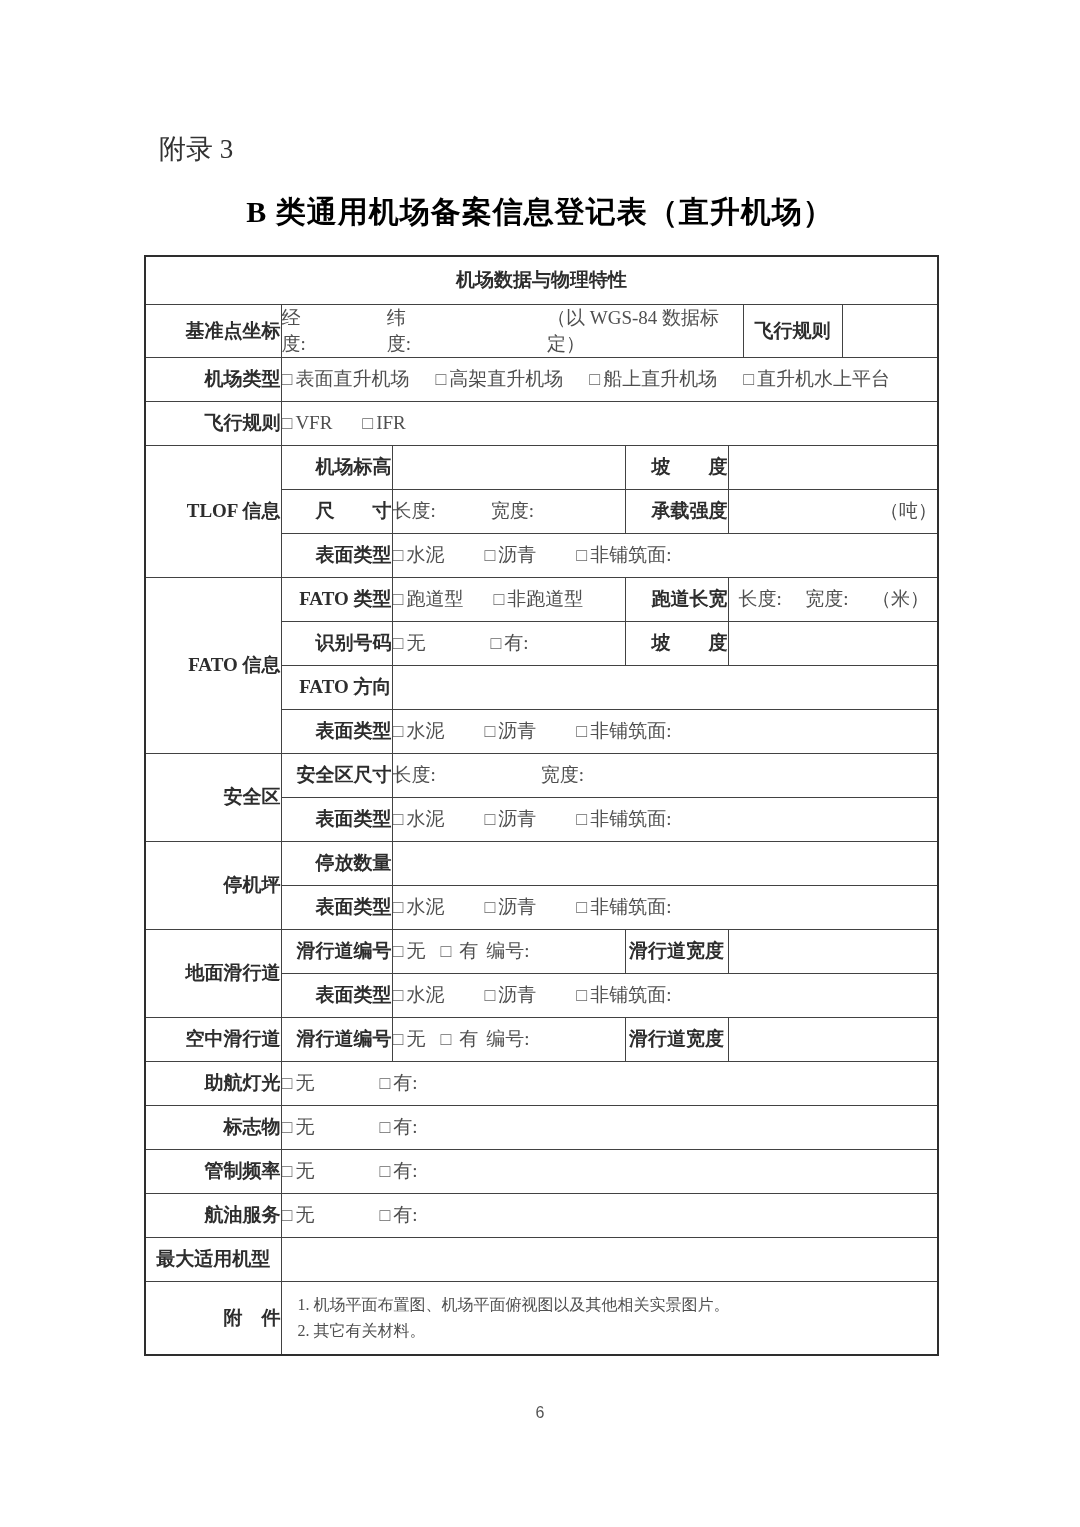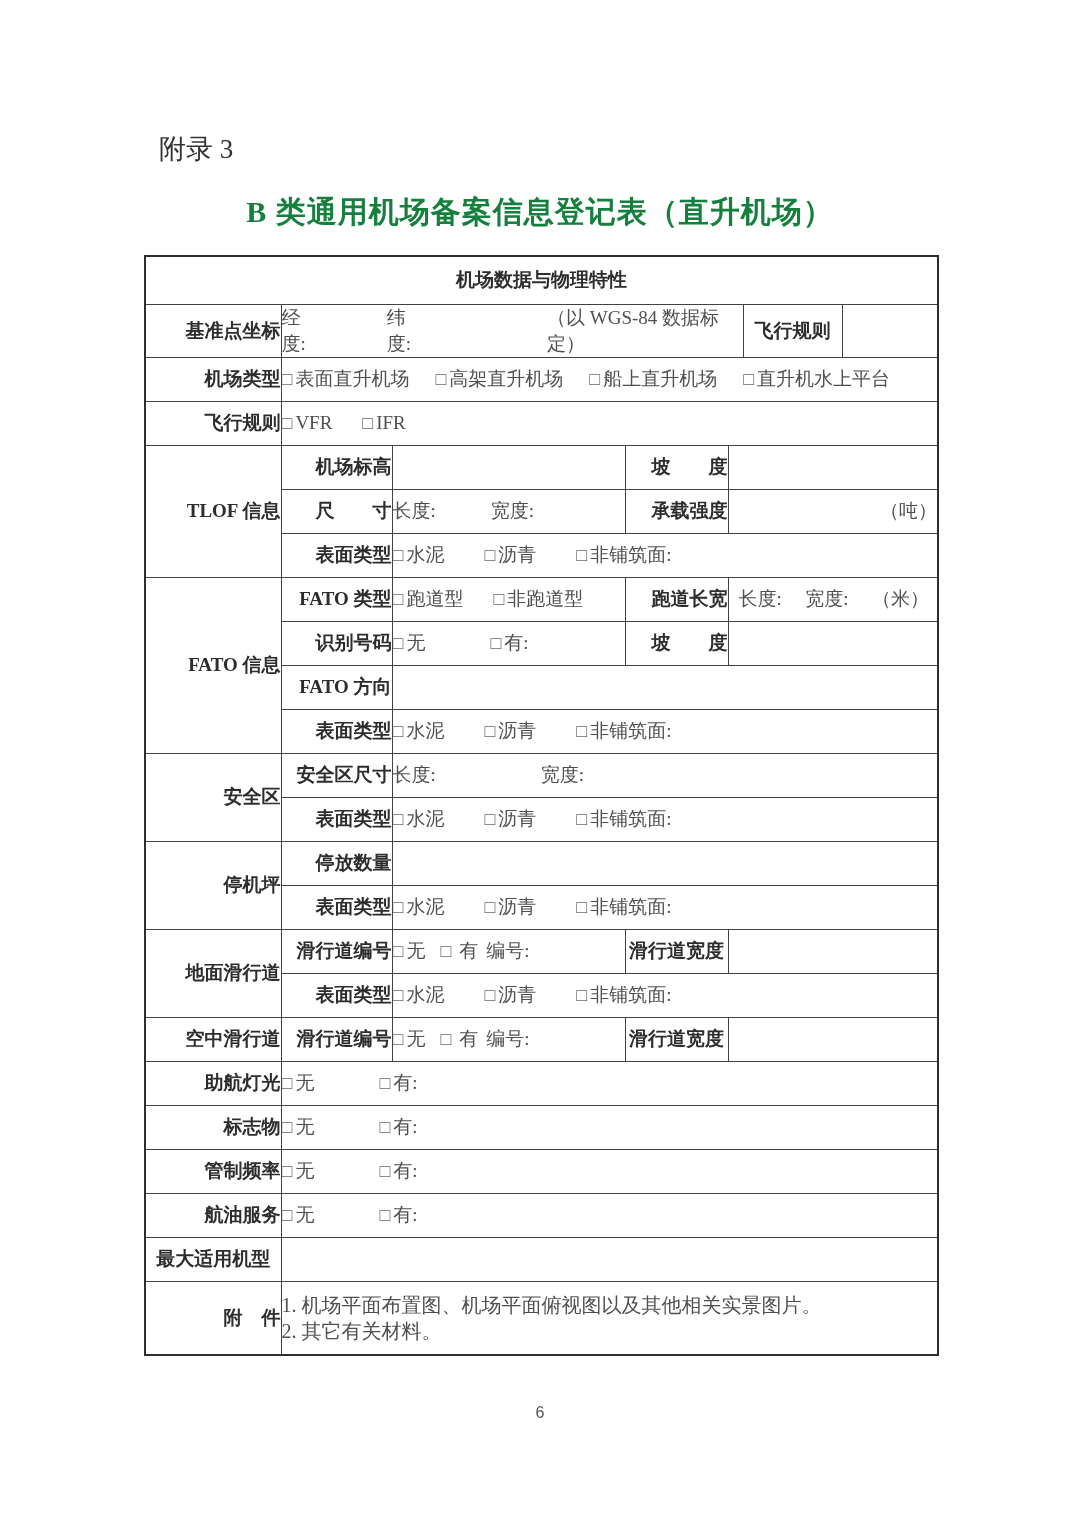--- a/index.html
+++ b/index.html
@@ -6,21 +6,21 @@
   body {
     width:1080px; height:1527px; background:#ffffff; position:relative;
     font-family:"Liberation Serif","DejaVu Serif",serif; color:#4c4c4c;
   }
   .appendix {
     position:absolute; left:159px; top:131px;
     font-size:27px; color:#333333;text-align:center;
   }
   .doc-title {
     position:absolute; left:0; top:192px; width:100%;
-    text-align:center; font-size:30px; font-weight:bold; color:#15803d;
+    text-align:center; font-size:30px; font-weight:bold; color:#000000;
     letter-spacing:1px;
   }
   table.form {
     position:absolute; left:144px; top:255px; width:794px;
     border-collapse:collapse; table-layout:fixed;
     border:2px solid #2e2e2e;
   }
   table.form td {
     border:1px solid #424242; padding:0; font-size:19px;
     vertical-align:middle; overflow:hidden;
@@ -38,21 +38,21 @@
   .gap8  { gap:8px; }  .gap15 { gap:15px; } .gap26 { gap:26px; }
   .gap30 { gap:30px; } .gap40 { gap:40px; } .gap55 { gap:55px; }
   .gap65 { gap:65px; } .gap105{ gap:105px; }
   .ml65 { margin-left:65px; } .ml85 { margin-left:120px; }
   .pad32 { padding-left:32px; }
   .padC { padding-left:10px; }
   td.unit-right { text-align:right; padding-right:10px; color:#4f4f4f; }
   .spread { display:flex; align-items:center; justify-content:space-between;
             padding:0 8px 0 10px; color:#4f4f4f; }
   .att-cell { padding:4px 0 4px 12px; color:#4f4f4f; }
-  .att-cell div { font-size:20px; line-height:26px; }
+  .att-cell div { font-size:16px; line-height:26px;margin-left:16px; }
   .pagenum {
     position:absolute; left:0; top:1404px; width:100%;
     text-align:center; font-size:16px; color:#555555;
     font-family:"Liberation Sans","DejaVu Sans",sans-serif;
   }
 </style>
 </head>
 <body>
 
 <div class="appendix">附录 3</div>

